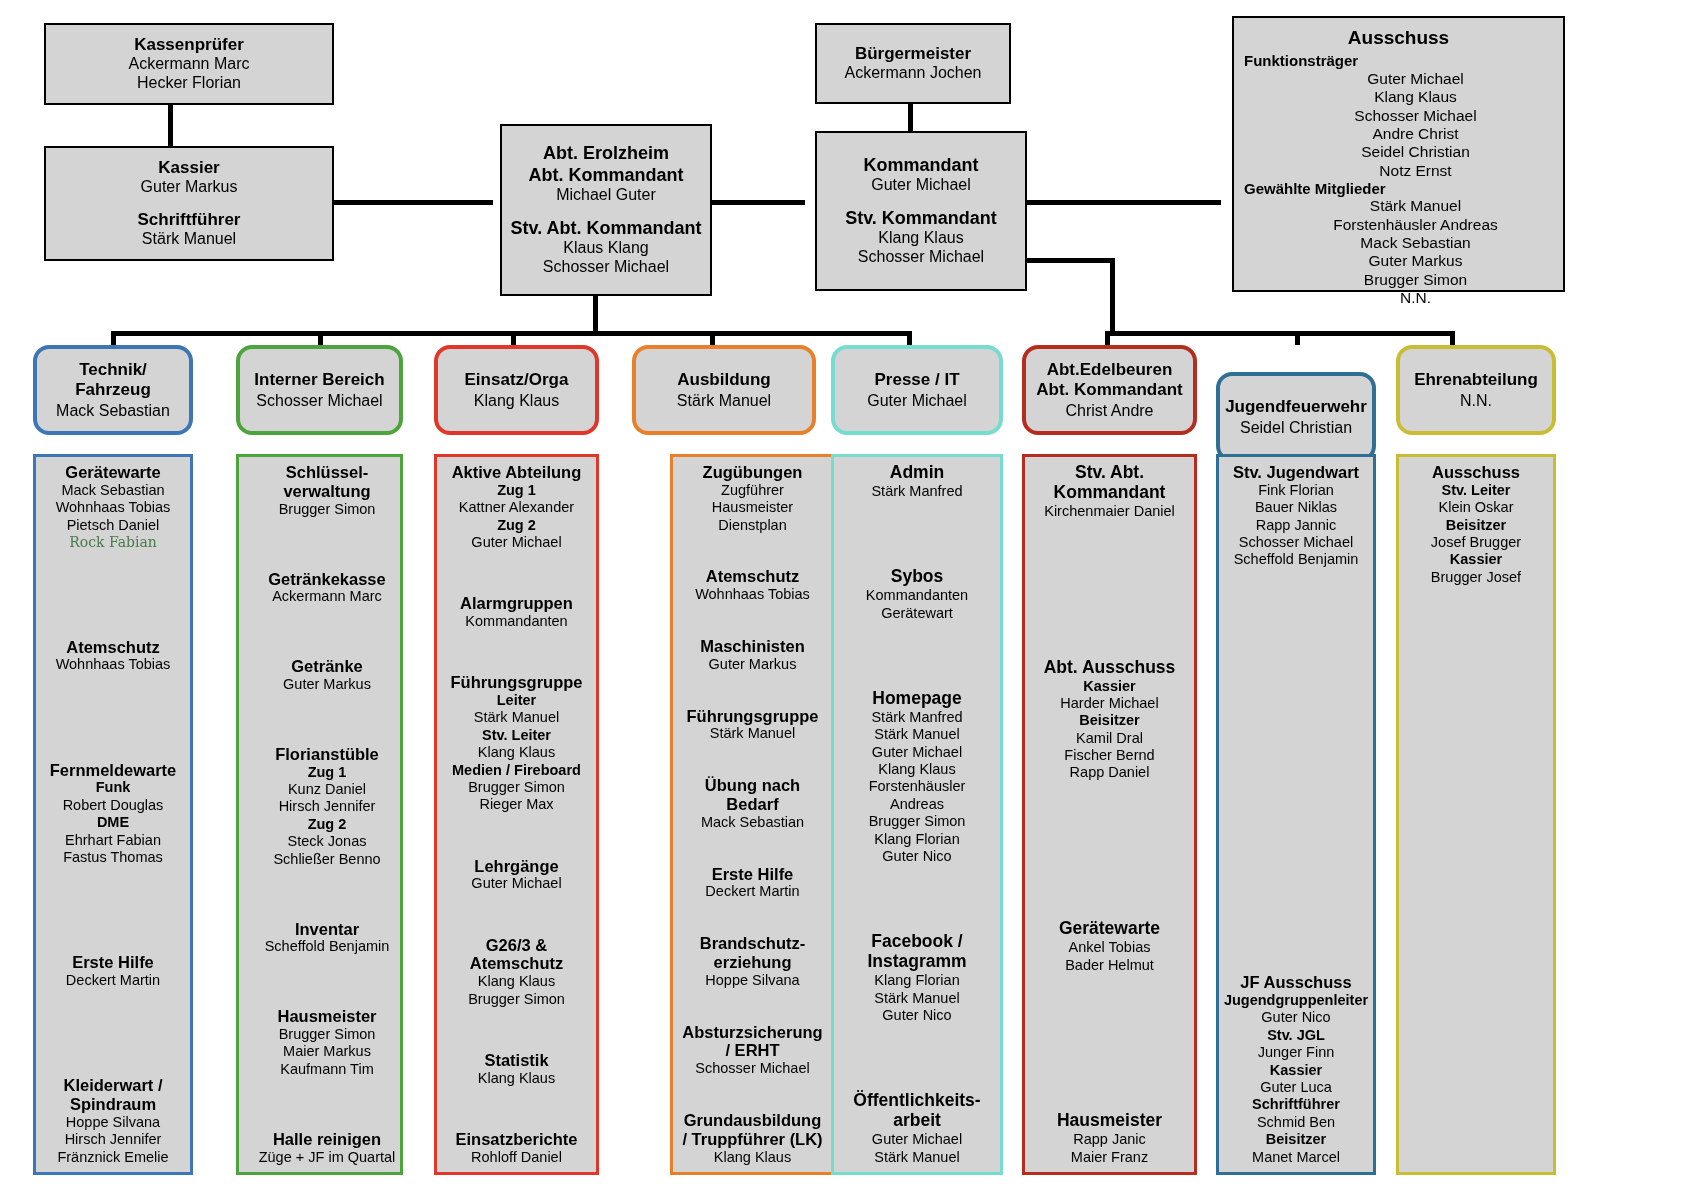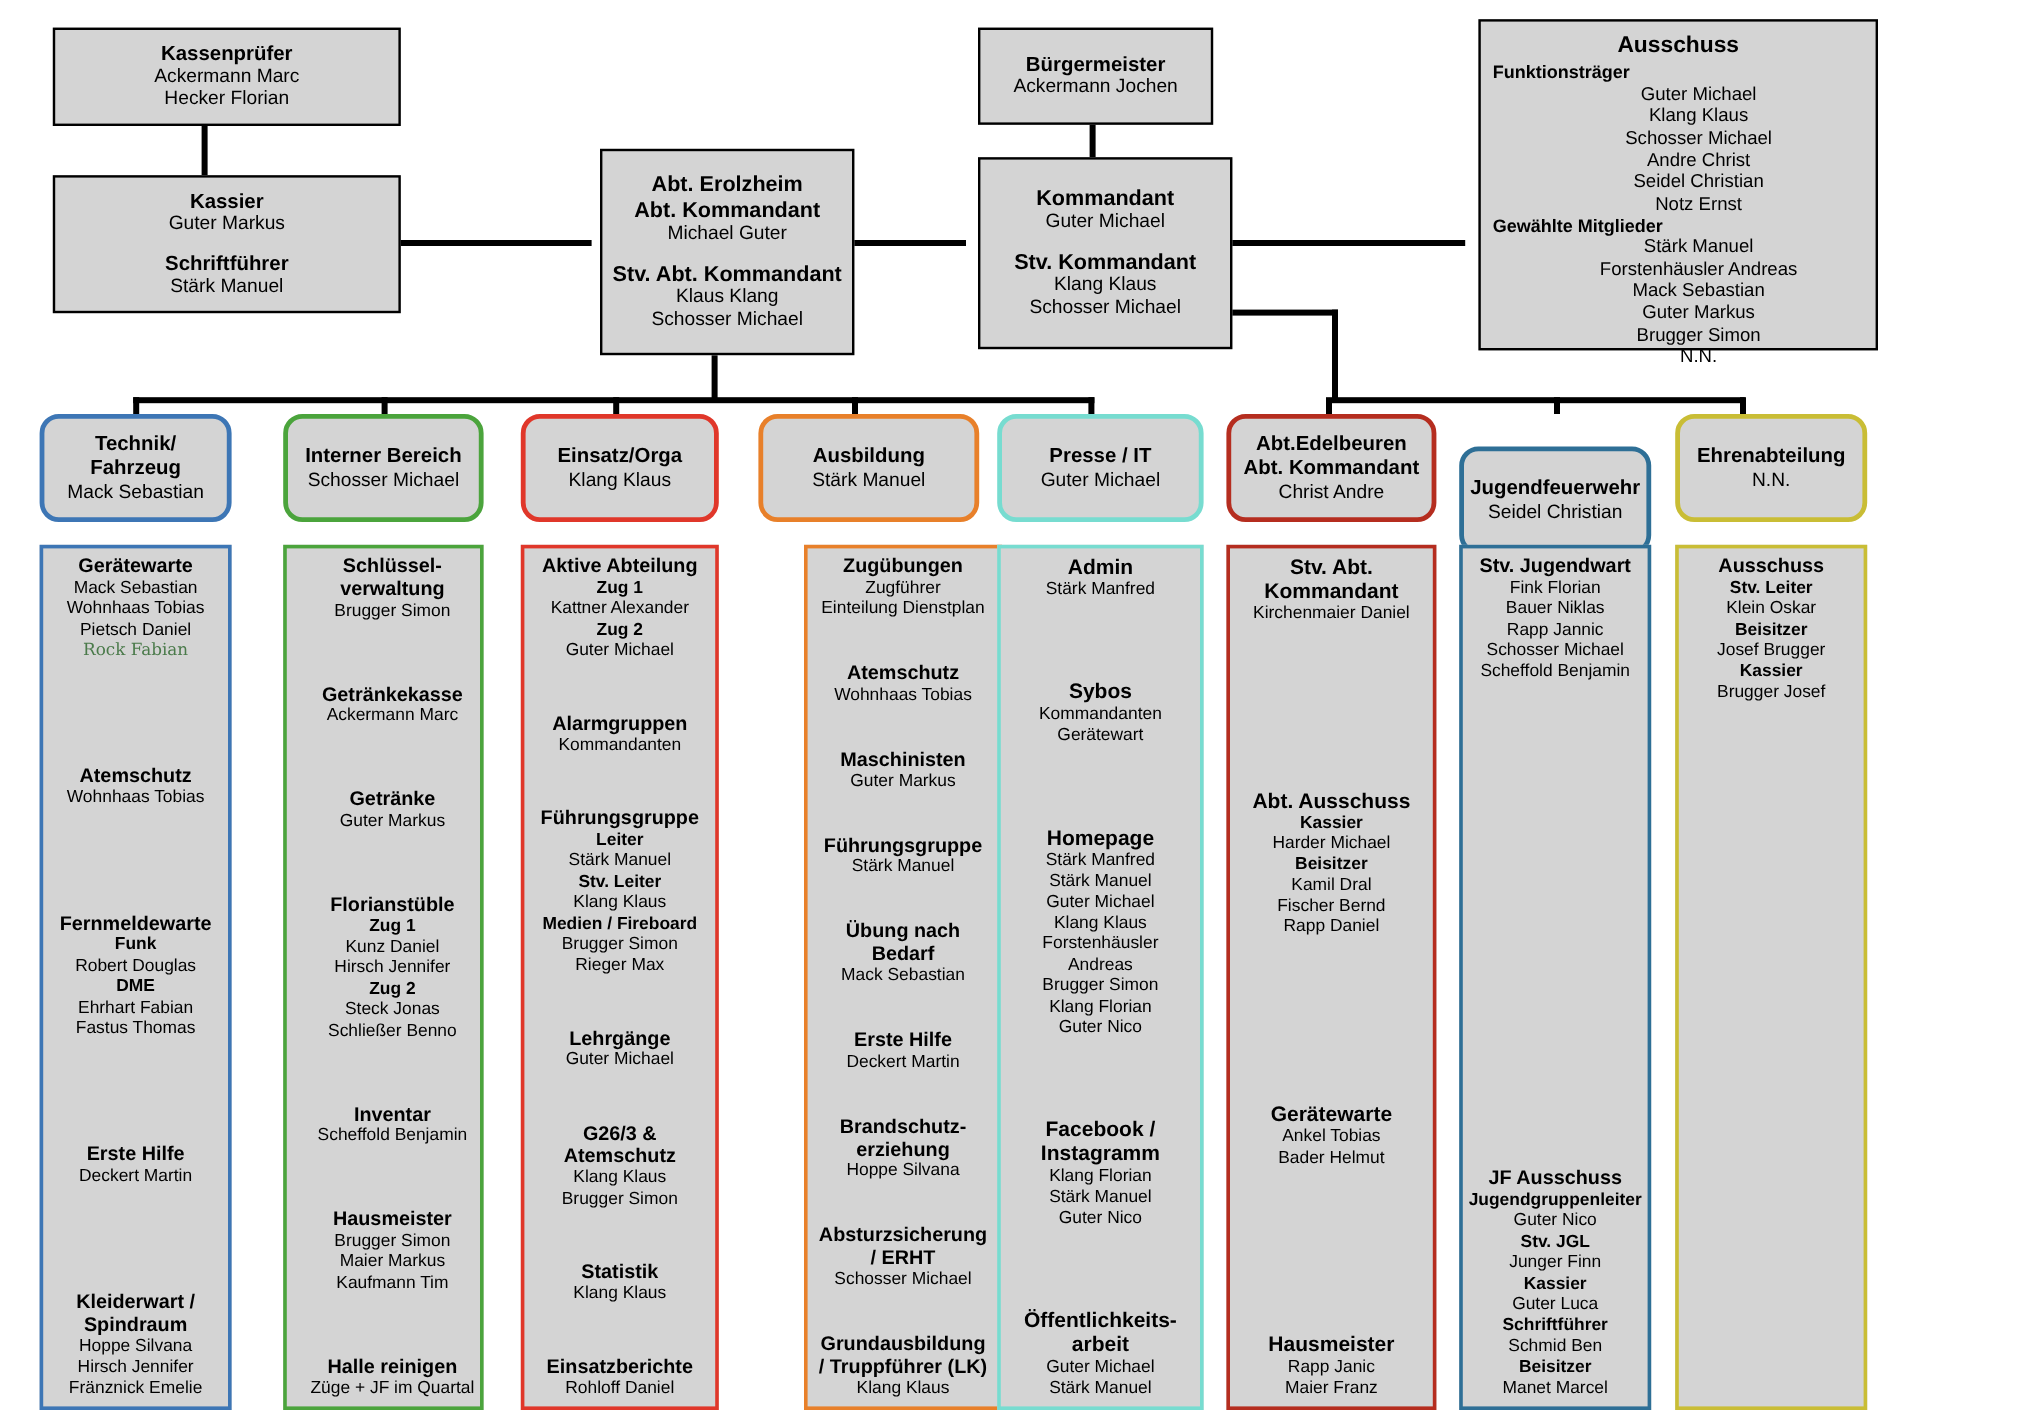--- a/index.html
+++ b/index.html
@@ -288,21 +288,21 @@
         </div>
       </div>
       <div class="pill" style="left: 632px; top: 345px; width: 184px; height: 90px; border-color: rgb(232, 128, 42);">
         <div class="hd">Ausbildung</div>
         <div class="nm">Stärk Manuel</div>
       </div>
       <div class="colbody tight" style="left: 632px; top: 454px; width: 165px; height: 721px; border-color: rgb(232, 128, 42); margin-left: 38px;">
         <div class="sect">
           <div class="st">Zugübungen</div>
           <div class="pn">Zugführer</div>
-          <div class="pn">Einteilung Dienstplan</div>
+          <div class="pn">Hausmeister Dienstplan</div>
         </div>
         <div class="sect">
           <div class="st">Atemschutz</div>
           <div class="pn">Wohnhaas Tobias</div>
         </div>
         <div class="sect">
           <div class="st">Maschinisten</div>
           <div class="pn">Guter Markus</div>
         </div>
         <div class="sect">

